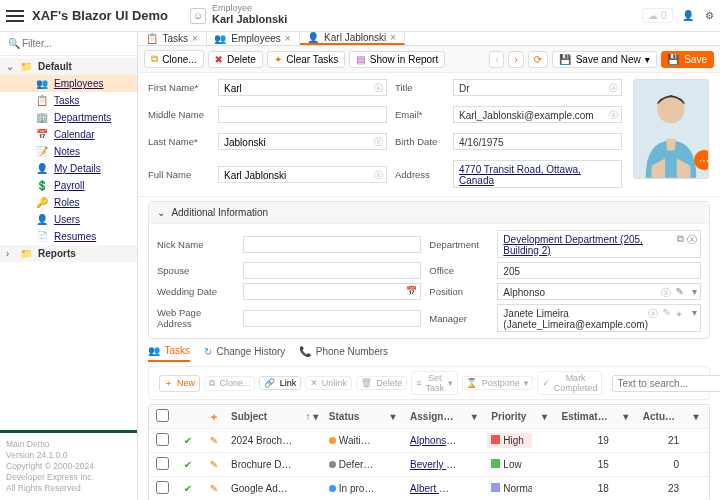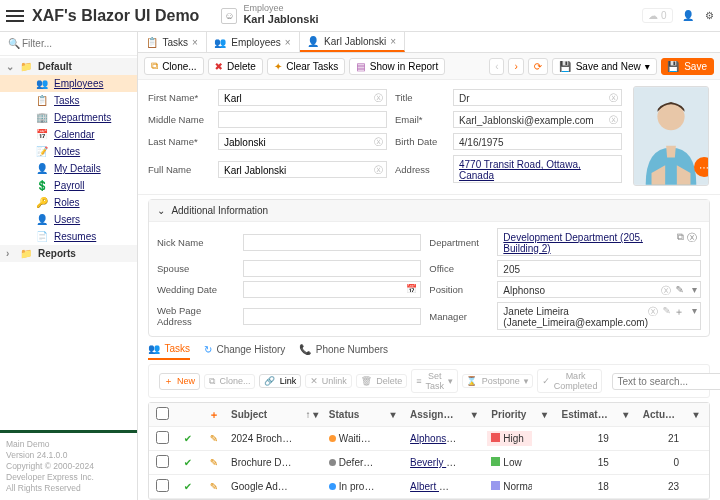--- a/index.html
+++ b/index.html
@@ -1,21 +1,21 @@
 <!DOCTYPE html>
 <html><head>
 <meta charset="utf-8">
 <style>
 * { box-sizing: border-box; margin: 0; padding: 0; font-family: -apple-system, BlinkMacSystemFont, "Segoe UI", Arial, sans-serif; }
 body { width: 720px; height: 500px; overflow: hidden; font-size: 10px; color: #333; background: #fff; }
 .root { display: flex; flex-direction: column; height: 100%; }
 .topbar { display: flex; align-items: center; border-bottom: 1px solid #e0e0e0; height: 32px; padding: 0 6px; }
 .ham { width: 18px; height: 18px; display: flex; flex-direction: column; justify-content: center; gap: 3px; cursor: pointer; margin-right:4px;}
 .ham span { height: 2px; background: #333; }
-.brand { font-weight: bold; font-size: 16px; margin-left: 4px; }
+.brand { font-weight: bold; font-size: 13px; margin-left: 4px; }
 .emp-head { display: flex; align-items: center; gap: 6px; margin-left: 22px; }
 .emp-head .icon { width:16px;height:16px;border:1px solid #ccc;border-radius:2px;display:flex;align-items:center;justify-content:center;color:#888;}
 .emp-head .lbl { color:#888;font-size:9px;line-height:1;}
 .emp-head .nm { font-weight:bold;font-size:11px;line-height:1.2;}
 .spacer { flex:1; }
 .top-icons { display:flex; gap:10px; align-items:center; }
 .badgebox{border:1px solid #eee;border-radius:3px;padding:1px 5px;color:#ccc;display:flex;align-items:center;gap:3px;}
 .gear{color:#555;cursor:pointer;}
 .main { display:flex; flex:1; overflow:hidden; }
 .sidebar { width:138px; border-right:1px solid #e0e0e0; display:flex; flex-direction:column; background:#fff;}
@@ -35,21 +35,21 @@
 .content { flex:1; display:flex; flex-direction:column; overflow:hidden; }
 .tabs { display:flex; border-bottom:1px solid #e0e0e0; height:22px; font-size:10px;}
 .tab { display:flex; align-items:center; gap:4px; padding:0 8px; border-right:1px solid #e0e0e0; cursor:pointer; }
 .tab.active { border-bottom:2px solid #f60; }
 .tab .close { color:#888; }
 .toolbar { display:flex; align-items:center; gap:4px; padding:4px 6px; border-bottom:1px solid #eee; background:#f9f9f9;}
 .btn { display:inline-flex; align-items:center; gap:4px; border:1px solid #ddd; background:#fff; padding:2px 6px; font-size:10px; border-radius:3px; cursor:pointer; }
 .btn.orange { background:#f60; border-color:#f60; color:#fff; }
 .btn.icon-only { padding:2px 5px; }
 .form-area { padding:6px 10px 8px; display:flex; gap:10px; border-bottom:1px solid #eee;}
-.fields { flex:1; display:grid; grid-template-columns: 62px 1fr 50px 1fr; gap:0 8px; align-items:center;}
+.fields { flex:1; display:grid; grid-template-columns: 62px 1fr 50px 1fr; gap:10px 8px; align-items:center;}
 .lbl { color:#555; font-size:9.5px; }
 .inp { border:1px solid #ddd; border-radius:0; padding:3px 18px 1px 5px; width:100%; font-size:10px; position:relative; background:#fff;}
 .inp-wrap{position:relative;}
 .inp-wrap .xicon{position:absolute;right:4px;top:3px;color:#bbb;font-size:9px;cursor:pointer;}
 .inp-wrap .e1{position:absolute;right:30px;top:3px;color:#bbb;}
 .inp-wrap .e2{position:absolute;right:17px;top:3px;color:#888;}
 .inp-wrap .e3{position:absolute;right:4px;top:3px;color:#888;}
 .linkval{color:#116;text-decoration:underline;}
 .photo { width:78px; display:flex; align-items:flex-start; justify-content:center;}
 .photo-box{width:76px;height:100px;border:1px solid #ddd;border-radius:3px;position:relative;overflow:hidden;background:#e8f0f5;}

